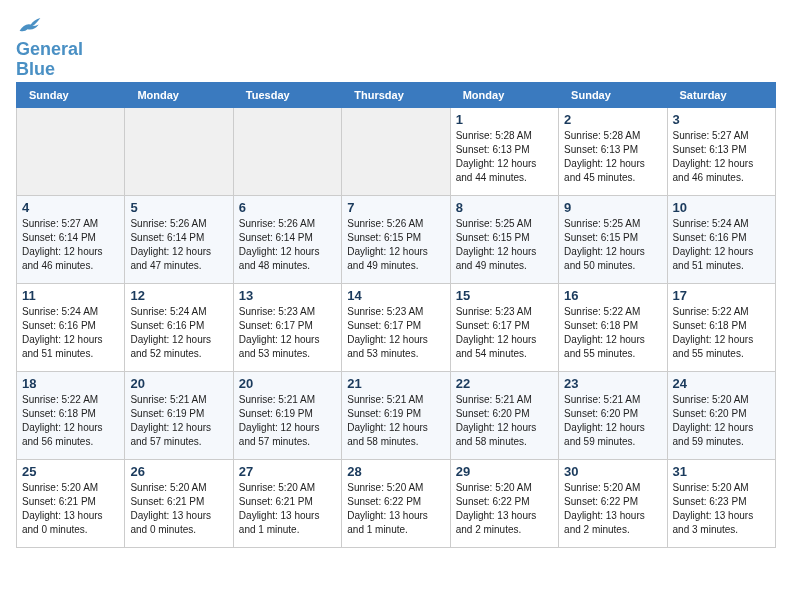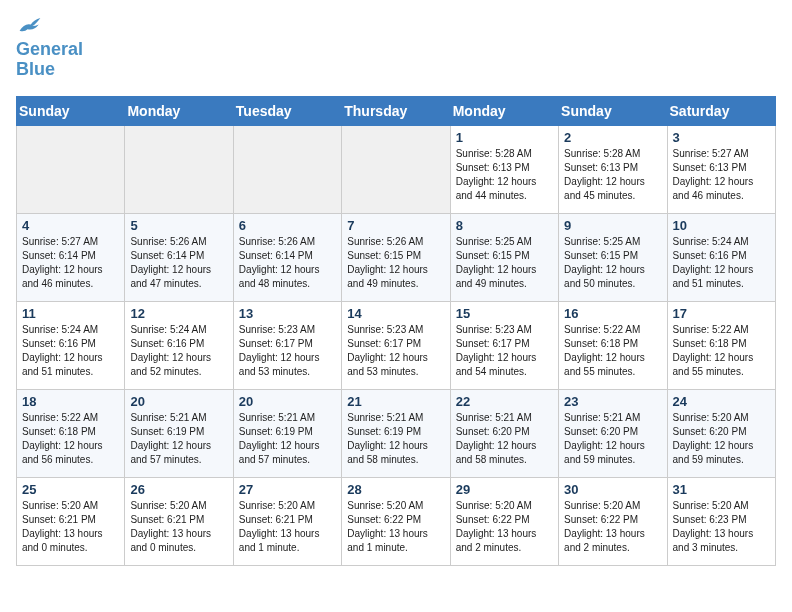--- a/index.html
+++ b/index.html
@@ -7,21 +7,21 @@
       font-family: Arial, sans-serif;
       background: #fff;
       width: 792px;
       min-height: 612px;
       padding: 16px;
     }
     .header {
       display: flex;
       justify-content: space-between;
       align-items: center;
-      margin-bottom: 16px;
+      margin-bottom: 2px;
     }
     .logo {
       display: flex;
       align-items: center;
     }
     .logo-text {
       font-size: 18px;
       font-weight: bold;
       color: #1a3a5c;
       line-height: 1.1;
@@ -47,23 +47,23 @@
       color: #333;
     }
     .calendar {
       width: 100%;
       border-collapse: collapse;
       font-size: 11px;
     }
     .calendar th {
       background: #3a7abf;
       color: #fff;
-      padding: 6px 2px;
+      padding: 6px 12px;
       text-align: left;
-      font-size: 14px;
+      font-size: 11px;
       font-weight: bold;
       border: 1px solid #3a7abf;
     }
     .calendar td {
       border: 1px solid #ccc;
       vertical-align: top;
       padding: 4px 5px;
       width: 108px;
       height: 88px;
       background: #fff;

